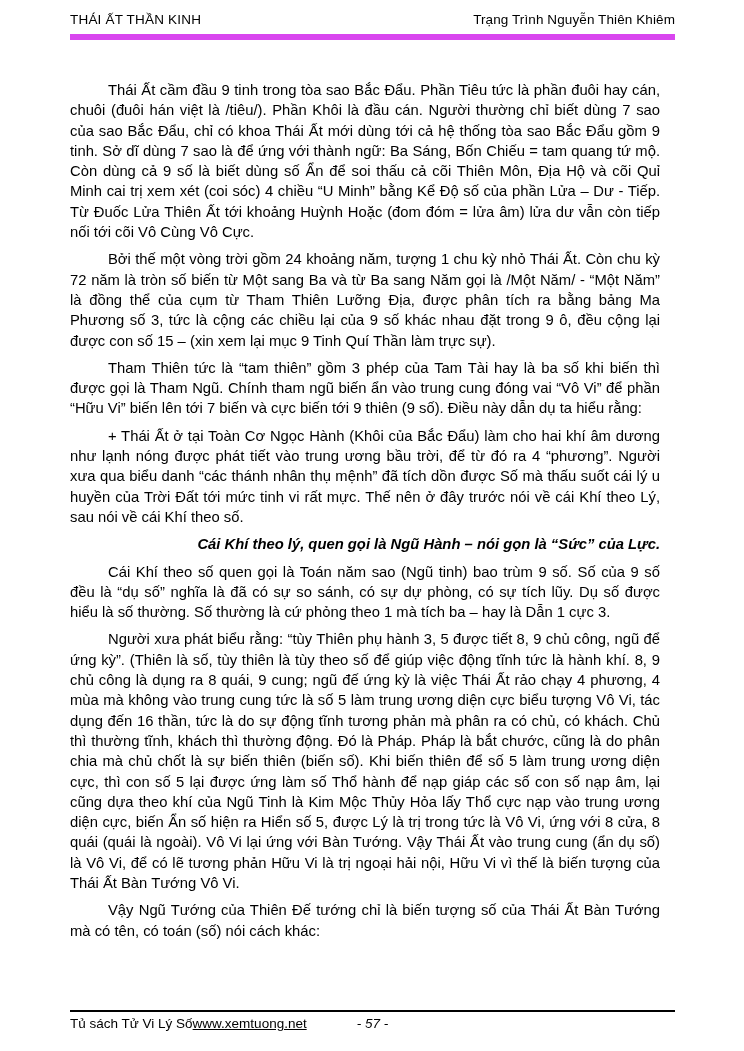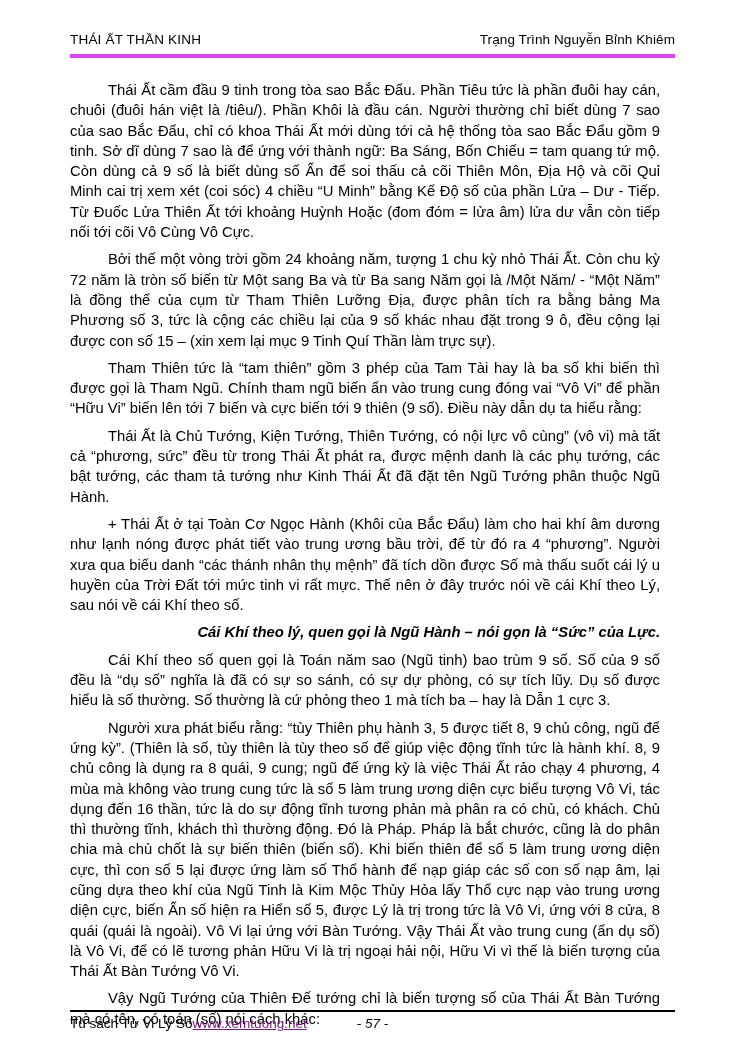--- a/index.html
+++ b/index.html
@@ -13,30 +13,30 @@
     height: 1051px;
     background: #ffffff;
     color: #000000;
     font-family: "Liberation Sans", sans-serif;
     overflow: hidden;
     box-sizing: border-box;
   }
   
   .header {
     position: absolute;
-    top: 32px;
+    top: 12px;
     left: 70px;
     right: 69px;
     display: flex;
     justify-content: space-between;
     align-items: baseline;
     font-size: 13.5px;
     line-height: 16px;
     padding-bottom: 6px;
-    border-bottom: 4px solid #d946ef;
+    border-bottom: 6px solid #d946ef;
   }
   .header .left-text  { letter-spacing: 0.2px; }
   .header .right-text { letter-spacing: 0.1px; }
 
   
   .content {
     position: absolute;
     top: 80px;
     left: 70px;
     right: 84px;
@@ -72,39 +72,38 @@
     align-items: baseline;
   }
   .footer .page-number {
     position: absolute;
     left: 50%;
     transform: translateX(-50%);
     font-style: italic;
   }
   .footer .website {
     text-decoration: underline;
-    color: #701a75;
+    color: #000000;
     cursor: pointer;
   }
 </style>
 </head>
 <body>
 
 <div class="page">
 
   <div class="header">
     <span class="left-text">THÁI ẤT THẦN KINH</span>
-    <span class="right-text">Trạng Trình Nguyễn Bỉnh Khiêm</span>
+    <span class="right-text">Trạng Trình Nguyễn Thiên Khiêm</span>
   </div>
 
   <div class="content">
     <p>Thái Ất cầm đầu 9 tinh trong tòa sao Bắc Đẩu. Phần Tiêu tức là phần đuôi hay cán, chuôi (đuôi hán việt là /tiêu/). Phần Khôi là đầu cán. Người thường chỉ biết dùng 7 sao của sao Bắc Đẩu, chỉ có khoa Thái Ất mới dùng tới cả hệ thống tòa sao Bắc Đẩu gồm 9 tinh. Sở dĩ dùng 7 sao là để ứng với thành ngữ: Ba Sáng, Bốn Chiếu = tam quang tứ mộ. Còn dùng cả 9 số là biết dùng số Ẩn để soi thấu cả cõi Thiên Môn, Địa Hộ và cõi Quỉ Minh cai trị xem xét (coi sóc) 4 chiều “U Minh” bằng Kể Độ số của phần Lửa – Dư - Tiếp. Từ Đuốc Lửa Thiên Ất tới khoảng Huỳnh Hoặc (đom đóm = lửa âm) lửa dư vẫn còn tiếp nối tới cõi Vô Cùng Vô Cực.</p>
     <p>Bởi thế một vòng trời gồm 24 khoảng năm, tượng 1 chu kỳ nhỏ Thái Ất. Còn chu kỳ 72 năm là tròn số biến từ Một sang Ba và từ Ba sang Năm gọi là /Một Năm/ - “Một Năm” là đồng thể của cụm từ Tham Thiên Lưỡng Địa, được phân tích ra bằng bảng Ma Phương số 3, tức là cộng các chiều lại của 9 số khác nhau đặt trong 9 ô, đều cộng lại được con số 15 – (xin xem lại mục 9 Tinh Quí Thần làm trực sự).</p>
     <p>Tham Thiên tức là “tam thiên” gồm 3 phép của Tam Tài hay là ba số khi biến thì được gọi là Tham Ngũ. Chính tham ngũ biến ẩn vào trung cung đóng vai “Vô Vi” để phần “Hữu Vi” biến lên tới 7 biến và cực biến tới 9 thiên (9 số). Điều này dẫn dụ ta hiểu rằng:</p>
-    <p>Thái Ất là Chủ Tướng, Kiện Tướng, Thiên Tướng, có nội lực vô cùng” (vô vi) mà tất cả “phương, sức” đều từ trong Thái Ất phát ra, được mệnh danh là các phụ tướng, các bật tướng, các tham tả tướng như Kinh Thái Ất đã đặt tên Ngũ Tướng phân thuộc Ngũ Hành.</p>
     <p>+ Thái Ất ở tại Toàn Cơ Ngọc Hành (Khôi của Bắc Đẩu) làm cho hai khí âm dương như lạnh nóng được phát tiết vào trung ương bầu trời, để từ đó ra 4 “phương”. Người xưa qua biểu danh “các thánh nhân thụ mệnh” đã tích dồn được Số mà thấu suốt cái lý u huyền của Trời Đất tới mức tinh vi rất mực. Thế nên ở đây trước nói về cái Khí theo Lý, sau nói về cái Khí theo số.</p>
     <p class="section-heading">Cái Khí theo lý, quen gọi là Ngũ Hành – nói gọn là “Sức” của Lực.</p>
     <p>Cái Khí theo số quen gọi là Toán năm sao (Ngũ tinh) bao trùm 9 số. Số của 9 số đều là “dụ số” nghĩa là đã có sự so sánh, có sự dự phòng, có sự tích lũy. Dụ số được hiểu là số thường. Số thường là cứ phỏng theo 1 mà tích ba – hay là Dẫn 1 cực 3.</p>
     <p>Người xưa phát biểu rằng: “tùy Thiên phụ hành 3, 5 được tiết 8, 9 chủ công, ngũ để ứng kỳ”. (Thiên là số, tùy thiên là tùy theo số để giúp việc động tĩnh tức là hành khí. 8, 9 chủ công là dụng ra 8 quái, 9 cung; ngũ đế ứng kỳ là việc Thái Ất rảo chạy 4 phương, 4 mùa mà không vào trung cung tức là số 5 làm trung ương diện cực biểu tượng Vô Vi, tác dụng đến 16 thần, tức là do sự động tĩnh tương phản mà phân ra có chủ, có khách. Chủ thì thường tĩnh, khách thì thường động. Đó là Pháp. Pháp là bắt chước, cũng là do phân chia mà chủ chốt là sự biến thiên (biến số). Khi biến thiên để số 5 làm trung ương diện cực, thì con số 5 lại được ứng làm số Thổ hành để nạp giáp các số con số nạp âm, lại cũng dựa theo khí của Ngũ Tinh là Kim Mộc Thủy Hỏa lấy Thổ cực nạp vào trung ương diện cực, biến Ẩn số hiện ra Hiển số 5, được Lý là trị trong tức là Vô Vi, ứng với 8 cửa, 8 quái (quái là ngoài). Vô Vi lại ứng với Bàn Tướng. Vậy Thái Ất vào trung cung (ẩn dụ số) là Vô Vi, để có lẽ tương phản Hữu Vi là trị ngoại hải nội, Hữu Vi vì thế là biến tượng của Thái Ất Bàn Tướng Vô Vi.</p>
     <p>Vậy Ngũ Tướng của Thiên Đế tướng chỉ là biến tượng số của Thái Ất Bàn Tướng mà có tên, có toán (số) nói cách khác:</p>
   </div>
 
   <div class="footer">
     <div class="footer-inner">
       <span>Tủ sách Tử Vi Lý Số</span>

